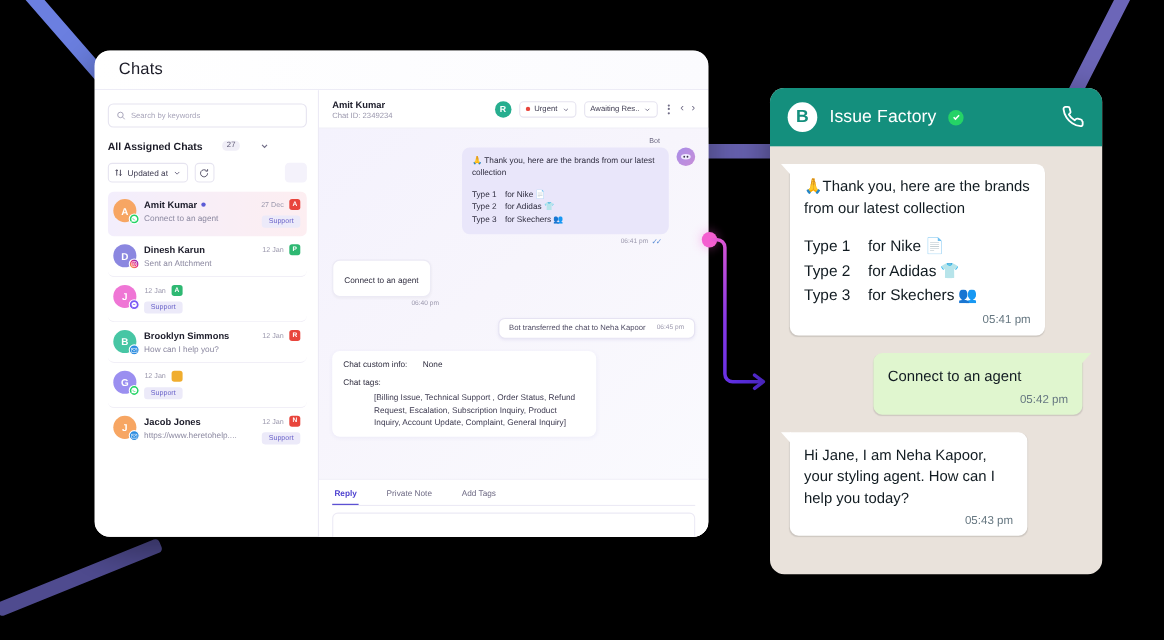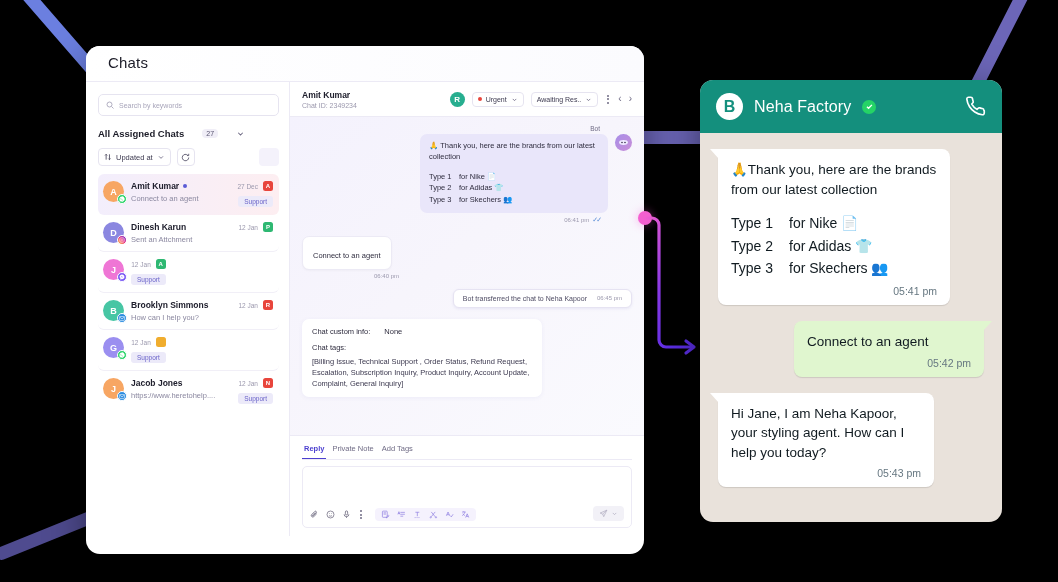--- a/index.html
+++ b/index.html
@@ -17,21 +17,21 @@
              background: #6b7fe0; transform: rotate(-41deg); transform-origin: top left; }
   .deco-l2 { left: 1028px; top: -30px; width: 13px; height: 340px;
              background: #6c66b8; transform: rotate(27deg); transform-origin: top left; }
   .deco-l3 { left: 636px; top: 131px; width: 90px; height: 13px;
              background: #6c66b8; }
   .deco-l4 { left: 0px; top: 548px; width: 160px; height: 13px;
              background: #4f4b8f; transform: rotate(-22deg); transform-origin: bottom left; }
 
   
   #app-card {
-    position: absolute; left: 86px; top: 46px; width: 558px; height: 508px;
+    position: absolute; left: 86px; top: 46px; width: 558px; height: 442px;
     background: #ffffff; border-radius: 14px; overflow: hidden;
     box-shadow: 0 10px 40px rgba(0,0,0,.45);
   }
   #app-header {
     height: 35px; padding: 8px 0 0 22px;
     background: linear-gradient(90deg,#ffffff 0%, #fbfbfe 100%);
   }
   #app-header .title { font-size: 15px; color: #1c1c28; letter-spacing: .2px; }
 
   #app-body { display: flex; height: 455px; border-top: 1px solid #eceaf5; }
@@ -39,21 +39,21 @@
   
   #chat-list { width: 204px; background: #ffffff; border-right: 1px solid #eceaf5;
                padding: 12px 10px 0 12px; }
   .search-box {
     height: 22px; border: 1px solid #e6e4f0; border-radius: 5px;
     display: flex; align-items: center; gap: 5px; padding: 0 7px; background: #fff;
   }
   .search-box .ph { font-size: 7px; color: #a8a5ba; }
   .svg-ico { display: block; }
 
-  .list-head { display: flex; align-items: center; gap: 18px; margin-top: 12px; }
+  .list-head { display: flex; align-items: flex-start; gap: 18px; margin-top: 12px; }
   .list-head .lbl { font-size: 9.5px; font-weight: 700; color: #1c1c28; }
   .cnt-pill { background: #f0eef7; color: #585470; font-size: 7px; border-radius: 4px;
               padding: 1px 4px; }
 
   .filter-row { display: flex; align-items: center; gap: 6px; margin-top: 9px; }
   .sort-sel { flex: 0 0 auto; height: 18px; border: 1px solid #e6e4f0; border-radius: 4px;
               display: flex; align-items: center; gap: 4px; padding: 0 5px; }
   .sort-sel .t { font-size: 7.5px; color: #3d3a50; }
   .icon-btn { width: 18px; height: 18px; border: 1px solid #e6e4f0; border-radius: 4px;
               display: flex; align-items: center; justify-content: center; background: #fff; }
@@ -128,25 +128,25 @@
               display: flex; align-items: center; gap: 10px; box-shadow: 0 1px 3px rgba(90,80,180,.10); }
   .sys-note .t { font-size: 7px; color: #4e4b63; }
   .sys-note .tm { font-size: 6px; color: #9b98ad; }
 
   .info-card { background: #fff; border-radius: 7px; padding: 8px 10px; margin-top: 11px;
                box-shadow: 0 1px 4px rgba(90,80,180,.07); max-width: 240px; }
   .info-row { display: flex; gap: 14px; }
   .info-k { font-size: 7.5px; color: #2f2d3f; }
   .info-v { font-size: 7.5px; color: #2f2d3f; }
   .info-k2 { font-size: 7.5px; color: #2f2d3f; margin-top: 7px; }
-  .info-tags { font-size: 7.5px; color: #3d3a50; line-height: 1.5; margin-top: 4px; }
+  .info-tags { font-size: 7.5px; color: #3d3a50; line-height: 1.5; margin-top: 4px; margin-left: 28px; }
 
   
   #composer { border-top: 1px solid #eceaf5; padding: 6px 12px 8px 12px; background: #fff; }
-  .tabs { display: flex; gap: 4px; border-bottom: 1px solid #eceaf5; }
+  .tabs { display: flex; gap: 23px; border-bottom: 1px solid #eceaf5; }
   .tab { font-size: 7.5px; color: #6f6b85; padding: 2px 2px 5px 2px; }
   .tab.sel { color: #4b3fcf; border-bottom: 1.6px solid #4b3fcf; font-weight: 600; }
   .editor { height: 62px; border: 1px solid #eceaf5; border-radius: 5px; margin-top: 6px;
             position: relative; background: #fff; }
   .tools { position: absolute; left: 7px; bottom: 6px; display: flex; align-items: center; gap: 7px; }
   .ai-group { display: flex; align-items: center; gap: 7px; background: #f5f2fd; border-radius: 4px;
               padding: 2px 6px; margin-left: 4px; }
   .send-btn { position: absolute; right: 7px; bottom: 6px; display: flex; align-items: center; gap: 3px;
               background: #f2f1f7; border-radius: 4px; padding: 3px 6px; }
 
@@ -565,21 +565,21 @@
           <stop offset="100%" stop-color="#5b2ee5"></stop>
       </linearGradient>
     </defs>
     <path d="M14 18 H22 a7 7 0 0 1 7 7 V140 a7 7 0 0 0 7 7 H62" stroke="url(#cg)" stroke-width="3.2" fill="none"></path>
     <polyline points="56,141 64,147 56,153" stroke="#5b2ee5" stroke-width="3.2" fill="none" stroke-linecap="round" stroke-linejoin="round"></polyline>
   </svg>
 
   <div id="wa">
     <div id="wa-head">
       <div class="wa-av">B</div>
-      <div class="wa-name">Neha Factory</div>
+      <div class="wa-name">Issue Factory</div>
       <div class="wa-verify">
         <svg class="svg-ico" width="9" height="9" viewBox="0 0 12 12" fill="none" stroke="#fff" stroke-width="1.8">
             <polyline points="2.6,6.2 4.8,8.4 9.2,3.8"></polyline>
           </svg>
       </div>
       <div style="margin-left:auto">
         <svg class="svg-ico" width="21" height="21" viewBox="0 0 24 24" fill="none" stroke="#fff" stroke-width="1.9" stroke-linecap="round" stroke-linejoin="round">
           <path d="M22 16.9v2.5a2 2 0 0 1-2.2 2 19.8 19.8 0 0 1-8.6-3.1 19.5 19.5 0 0 1-6-6A19.8 19.8 0 0 1 2.1 3.6 2 2 0 0 1 4.1 1.4h2.5a2 2 0 0 1 2 1.7c.1 1 .4 1.9.7 2.8a2 2 0 0 1-.5 2.1L7.7 9.2a16 16 0 0 0 6 6l1.2-1.1a2 2 0 0 1 2.1-.5c.9.3 1.8.6 2.8.7a2 2 0 0 1 1.7 2z"></path>
         </svg>
       </div>

